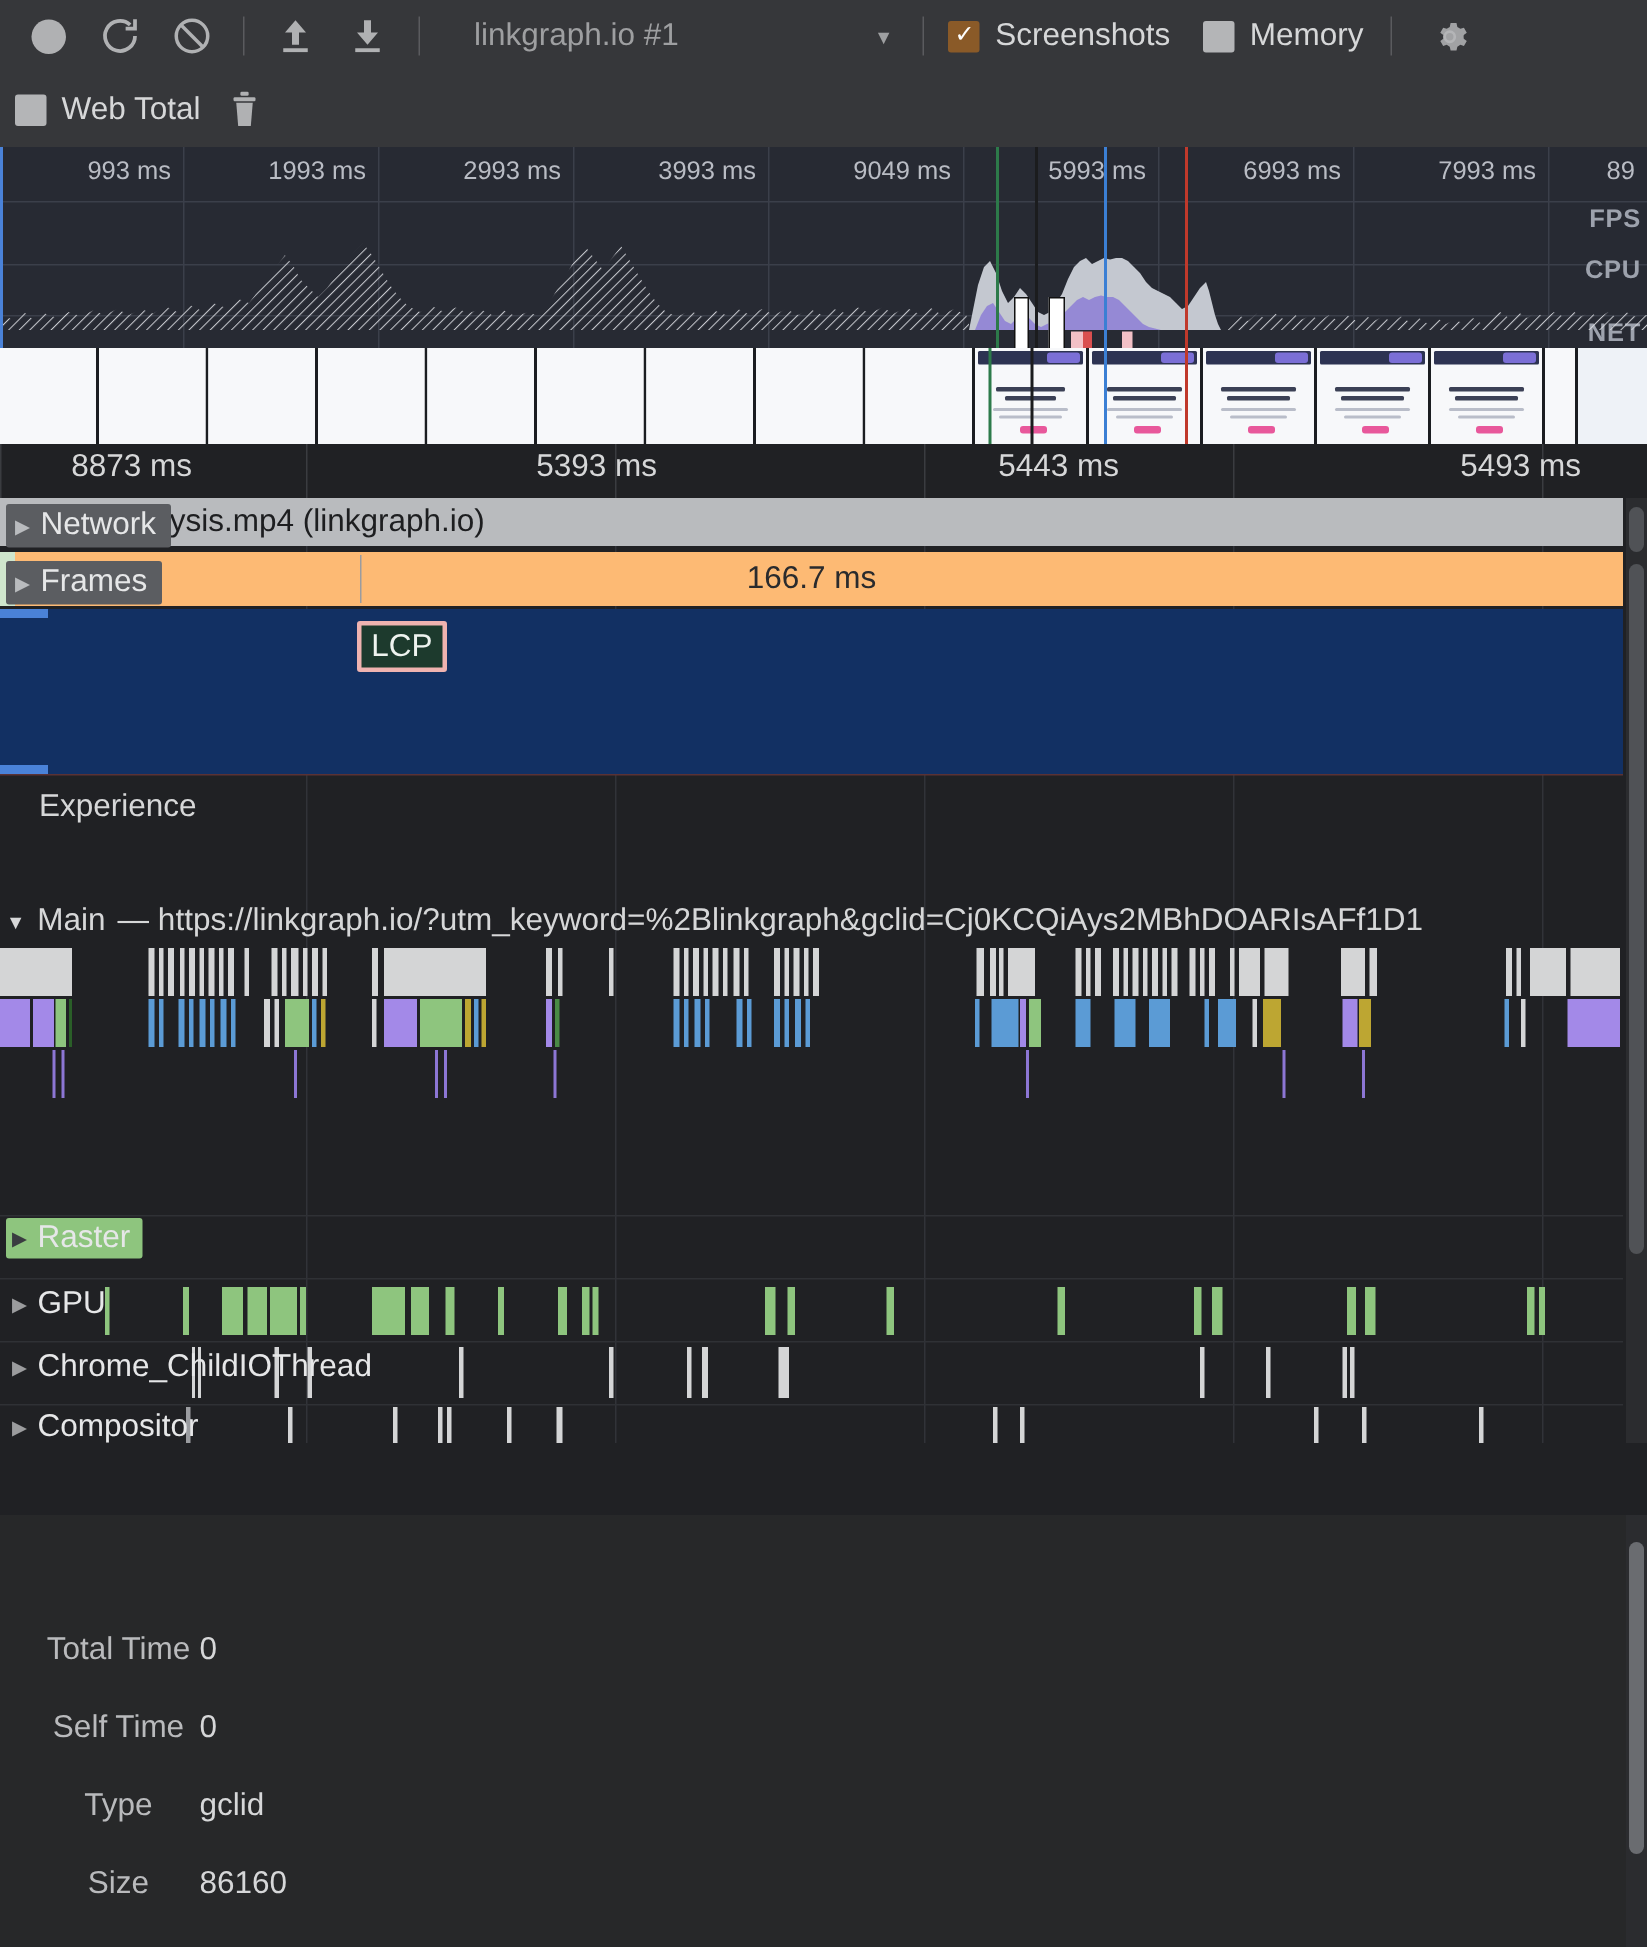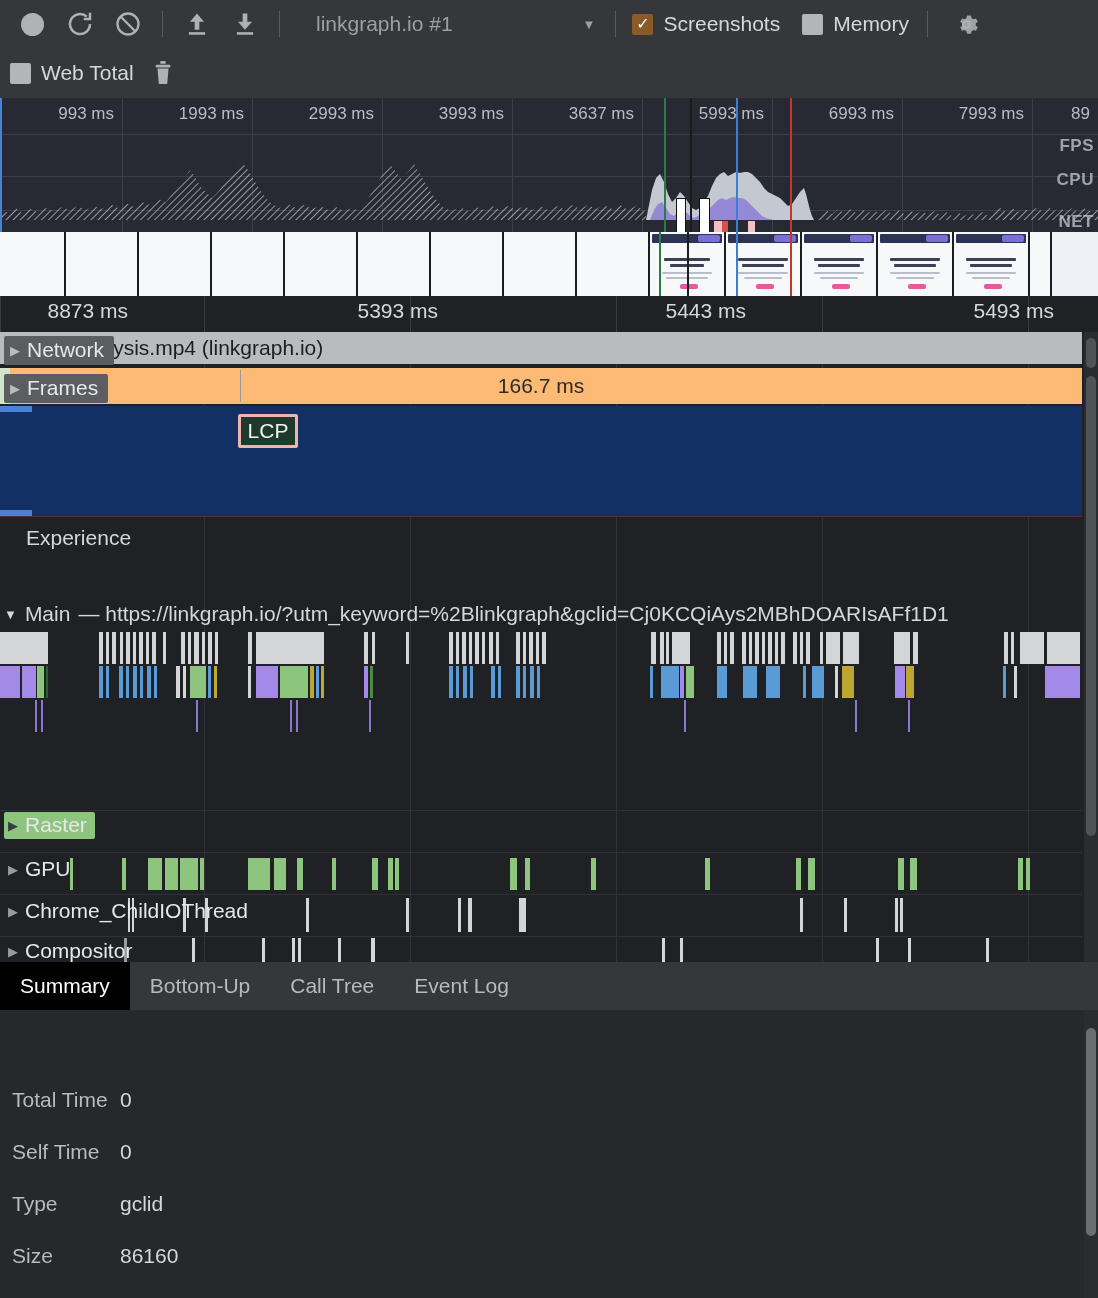--- a/index.html
+++ b/index.html
@@ -140,21 +140,21 @@
   }
   .tab { display:flex; align-items:center; padding:0 20px; font-size:21px; color:#b8b9bb; cursor:pointer; }
   .tab.active { background:#000; color:#fff; }
 
   .details {
     position:absolute; left:0; top:1010px; width:1098px; height:288px; background:#272829;
   }
   .det-title-row { position:absolute; left:12px; top:24px; display:flex; align-items:center; gap:12px; }
   .det-swatch { width:20px; height:20px; background:#1d3a2d; border:1px solid #46624f; }
   .det-title { font-size:22px; color:#d6d7d8; }
-  .det-row { position:absolute; left:12px; display:flex; align-items:baseline; }
+  .det-row { position:absolute; left:25px; display:flex; align-items:baseline;text-align:center; }
   .det-key { font-size:21px; color:#b9babc; min-width:108px; }
   .det-val { font-size:21px; color:#d6d7d8; }
 </style>
 </head>
 <body>
 
 <div id="app">
 
   <div class="toolbar">
     <div class="tb-btn">
@@ -232,21 +232,21 @@
     <div class="ov-tick" style="left:512px;"></div>
     <div class="ov-tick" style="left:642px;"></div>
     <div class="ov-tick" style="left:772px;"></div>
     <div class="ov-tick" style="left:902px;"></div>
     <div class="ov-tick" style="left:1032px;"></div>
 
     <div class="ov-tlabel" style="left:122px;">993 ms</div>
     <div class="ov-tlabel" style="left:252px;">1993 ms</div>
     <div class="ov-tlabel" style="left:382px;">2993 ms</div>
     <div class="ov-tlabel" style="left:512px;">3993 ms</div>
-    <div class="ov-tlabel" style="left:642px;">3637 ms</div>
+    <div class="ov-tlabel" style="left:642px;">9049 ms</div>
     <div class="ov-tlabel" style="left:772px;">5993 ms</div>
     <div class="ov-tlabel" style="left:902px;">6993 ms</div>
     <div class="ov-tlabel" style="left:1032px;">7993 ms</div>
     <div class="ov-tlabel" style="left:1098px;">89</div>
 
     <div class="ov-rowlabel" style="top:38px;">FPS</div>
     <div class="ov-rowlabel" style="top:72px;">CPU</div>
     <div class="ov-rowlabel" style="top:114px;">NET</div>
 
     <svg class="cpu-svg" width="1098" height="134">
@@ -635,26 +635,20 @@
       <div class="fbar" style="left:908px;top:2px;width:3px;height:24px;background:#d4d5d6;"></div>
       <div class="fbar" style="left:986px;top:2px;width:3px;height:24px;background:#d4d5d6;"></div>
     </div>
 
     <div class="vscroll" style="right:0; top:0; height:630px;">
       <div class="vthumb" style="top:6px; height:30px;"></div>
       <div class="vthumb" style="top:44px; height:460px;"></div>
     </div>
   </div>
 
-  <div class="tabbar">
-    <div class="tab active">Summary</div>
-    <div class="tab">Bottom-Up</div>
-    <div class="tab">Call Tree</div>
-    <div class="tab">Event Log</div>
-  </div>
 
   <div class="details">
     <div class="det-row" style="top:78px;">
       <div class="det-key">Total Time</div>
       <div class="det-val">0</div>
     </div>
     <div class="det-row" style="top:130px;">
       <div class="det-key">Self Time</div>
       <div class="det-val">0</div>
     </div>

